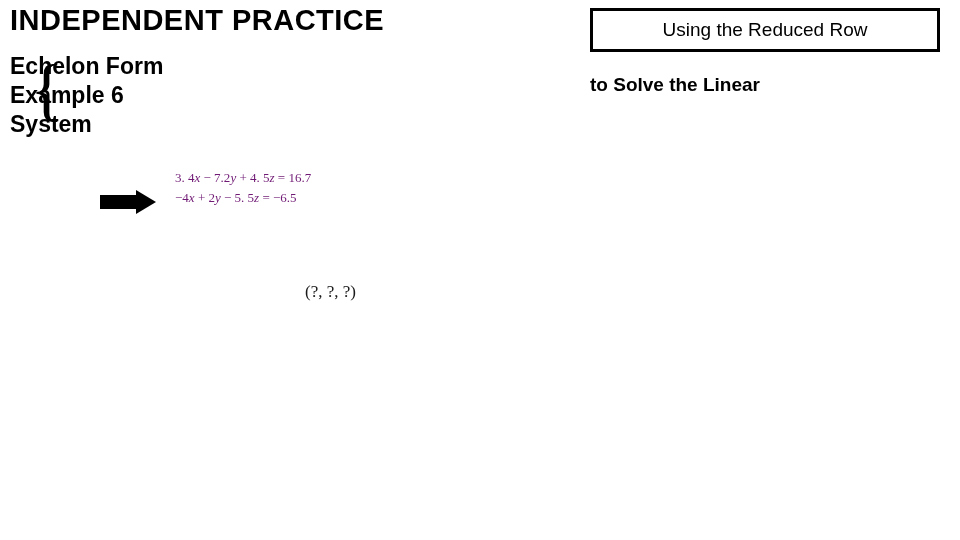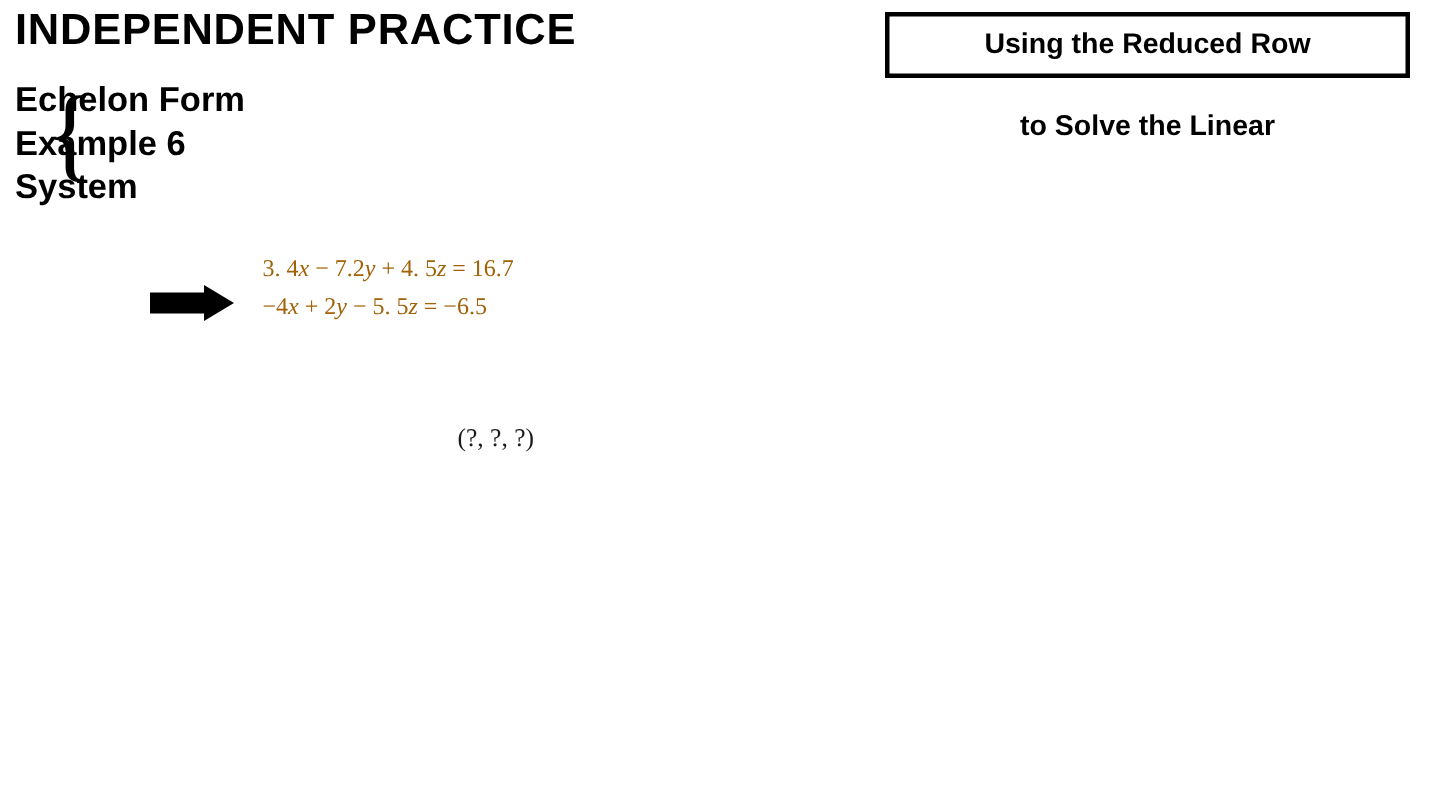--- a/index.html
+++ b/index.html
@@ -1,27 +1,27 @@
 <!DOCTYPE html>
 <html><head>
 <meta charset="utf-8">
 <style>
   html,body{margin:0;padding:0;width:960px;height:540px;background:#fff;font-family:Arial,Helvetica,sans-serif;color:#000;overflow:hidden}
   .slide{position:relative;width:960px;height:540px}
   .title{position:absolute;left:10px;top:4px;font-size:29px;font-weight:bold;letter-spacing:0.5px}
   .subleft{position:absolute;left:10px;top:52px;font-size:23px;font-weight:bold;line-height:1.25}
-  .topbox{position:absolute;right:20px;top:8px;width:350px;height:44px;border:3px solid #000;box-sizing:border-box;display:flex;align-items:center;justify-content:center;font-size:19px;font-weight:bold}
-  .rightline{position:absolute;right:20px;top:74px;width:350px;text-align:center;font-size:19px;font-weight:bold}
+  .topbox{position:absolute;right:20px;top:8px;width:350px;height:44px;border:3px solid #000;box-sizing:border-box;display:flex;align-items:center;justify-content:center;font-size:19px;font-weight:normal}
+  .rightline{position:absolute;right:20px;top:74px;width:350px;font-size:19px;font-weight:bold}
   .curlywrap{position:absolute;left:30px;top:50px;width:12px;height:80px}
   .curly{font-size:70px;line-height:80px;font-family:"Times New Roman",serif;color:#000;transform:scaleX(0.5)}
   .arrow{position:absolute;left:100px;top:190px}
   .arrow-shape{position:relative;width:60px;height:24px}
   .arrow-rect{position:absolute;left:0;top:5px;width:36px;height:14px;background:#000}
   .arrow-head{position:absolute;left:36px;top:0;width:0;height:0;border-top:12px solid transparent;border-bottom:12px solid transparent;border-left:20px solid #000}
-  .eqs{position:absolute;left:175px;top:168px;font-family:"Times New Roman",serif;font-size:16px;line-height:1.55;color:#a16207}
+  .eqs{position:absolute;left:175px;top:168px;font-family:"Times New Roman",serif;font-size:13px;line-height:1.55;color:#701a75}
   .eqs .row{white-space:nowrap}
   .it{font-style:italic}
   .answer{position:absolute;left:305px;top:282px;font-family:"Times New Roman",serif;font-size:17px;color:#1a1a1a}
 </style>
 </head>
 <body>
 
 <div class="slide">
 
   <div class="title">INDEPENDENT PRACTICE</div>

